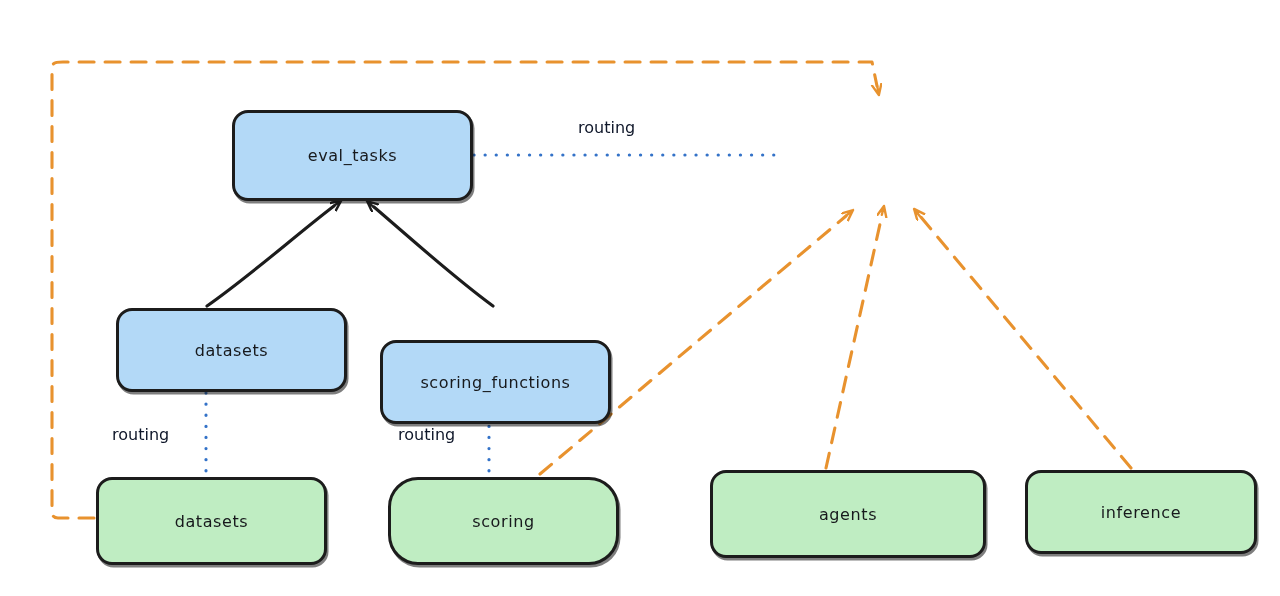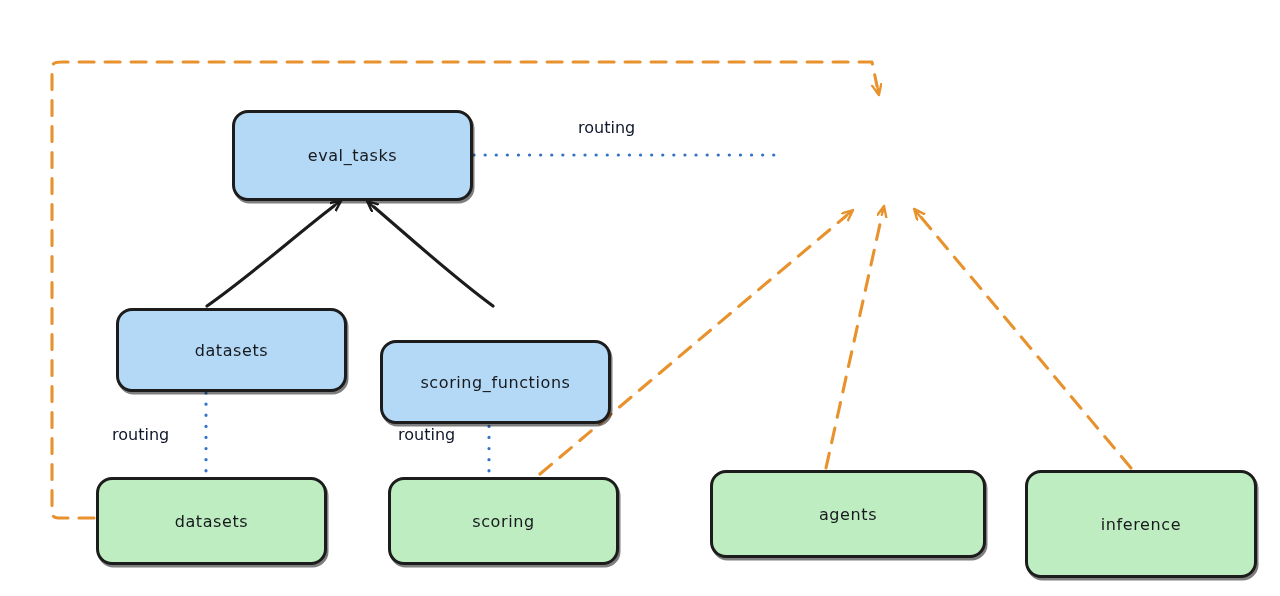--- a/index.html
+++ b/index.html
@@ -114,29 +114,29 @@
   </div>
 
   <div class="node api" style="left:380px; top:308px; width:231px; height:84px;margin-top:32px;">
     <span class="node-label">scoring_functions</span>
   </div>
 
   <div class="node prov" style="left:96px; top:477px; width:231px; height:88px;">
     <span class="node-label">datasets</span>
   </div>
 
-  <div class="node prov" style="left:388px; top:477px; width:231px; height:88px;">
+  <div class="node prov" style="left:388px; top:477px; width:231px; height:88px;border-radius:30px;">
     <span class="node-label">scoring</span>
   </div>
 
   <div class="node prov" style="left:710px; top:470px; width:276px; height:88px;">
     <span class="node-label">agents</span>
   </div>
 
-  <div class="node prov" style="left:1025px; top:470px; width:232px; height:108px;justify-content:center;">
+  <div class="node prov" style="left:1025px; top:470px; width:232px; height:84px;justify-content:center;">
     <span class="node-label">inference</span>
   </div>
 
   <div class="edge-label" style="left:578px; top:118px;">routing</div>
 
   <div class="edge-label" style="left:112px; top:425px;">routing</div>
 
   <div class="edge-label" style="left:398px; top:425px;">routing</div>
 
 </div>

